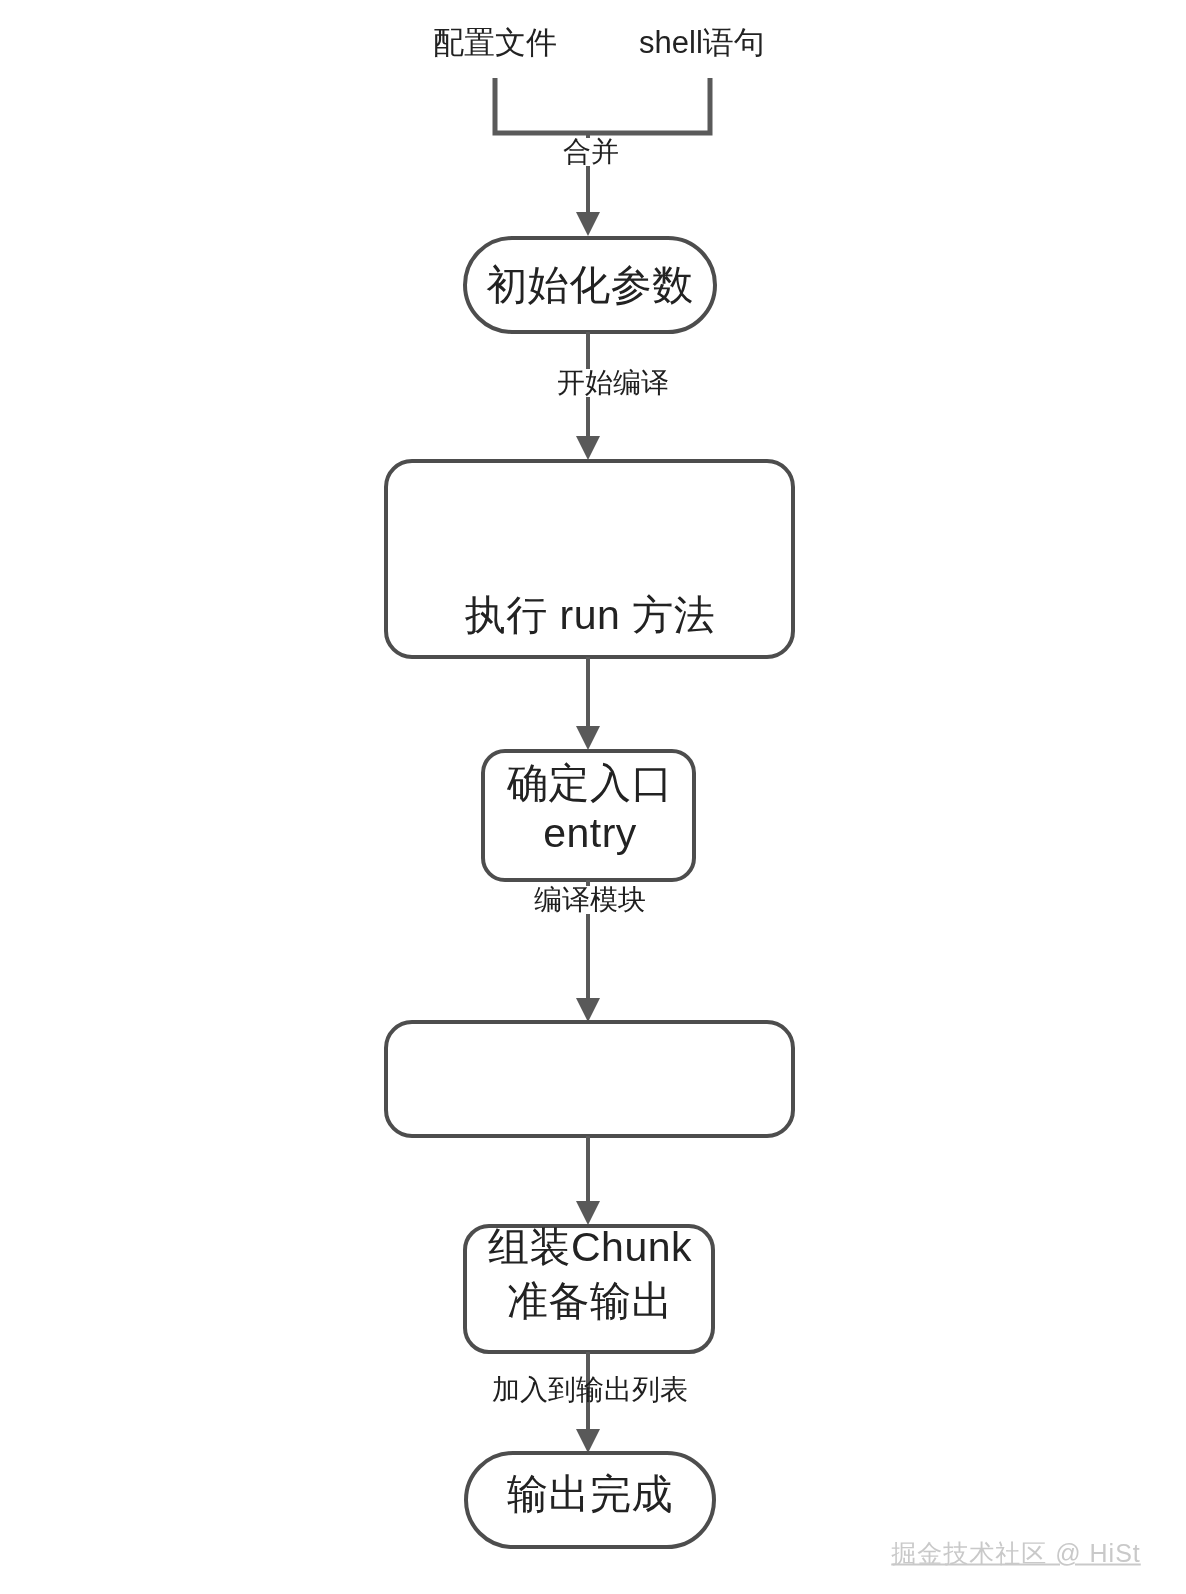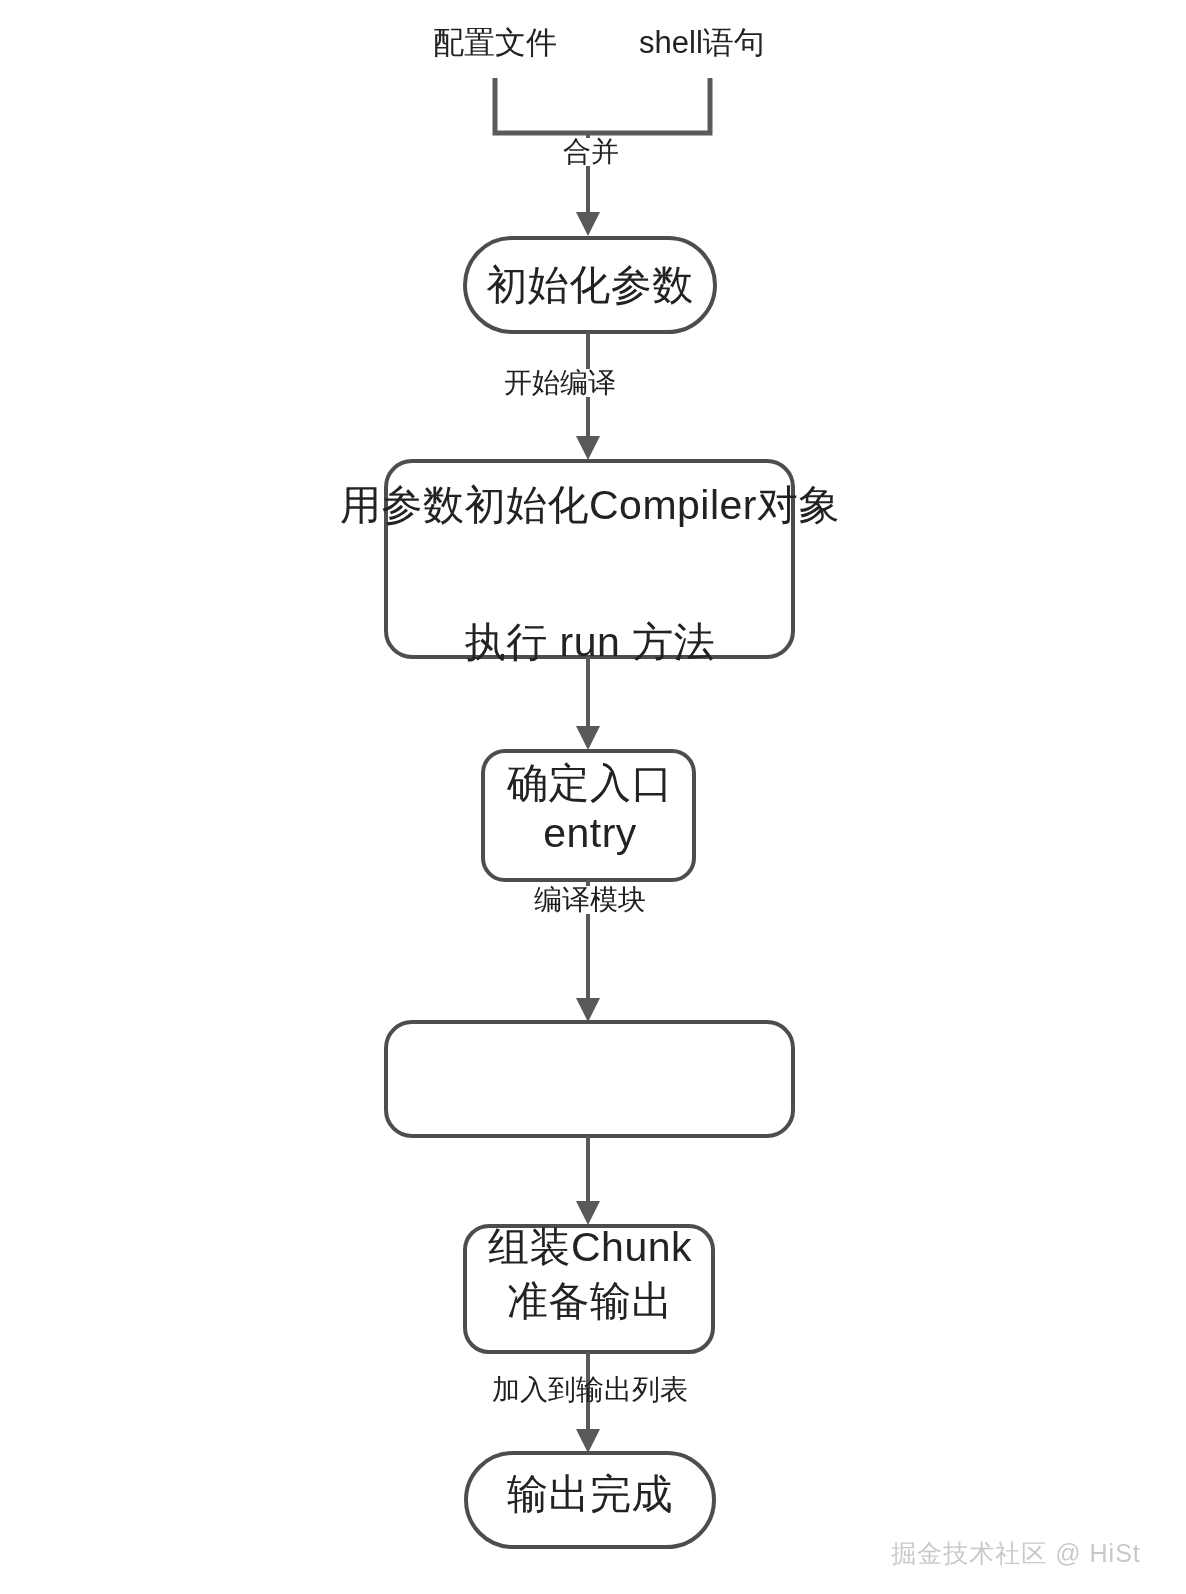--- a/index.html
+++ b/index.html
@@ -123,35 +123,34 @@
 
     <rect class="node-shape" x="466" y="1453" width="248" height="94" rx="47" ry="47"></rect>
   </svg>
 
   <div class="txt source-label" style="left:495px; top:42px;">配置文件</div>
 
   <div class="txt source-label" style="left:702px; top:42px;">shell语句</div>
 
   <div class="txt edge-label" style="left:591px; top:152px;">合并</div>
 
-  <div class="txt edge-label" style="left:560px; top:383px;">开始编译</div>
+  <div class="txt edge-label" style="left:613px; top:383px;">开始编译</div>
 
   <div class="txt edge-label" style="left:590px; top:900px;">编译模块</div>
 
   <div class="txt edge-label" style="left:590px; top:1390px; background:transparent;">加入到输出列表</div>
 
   <div class="txt node-label" style="left:590px; top:285px;">初始化参数</div>
 
-  <div class="txt node-label multi" style="left:590px; top:505px;">用参数初始化Compiler对象</div>
-  <div class="txt node-label multi" style="left:590px; top:642px;">执行 run 方法</div>
+  <div class="txt node-label multi" style="left:590px; top:615px;">执行 run 方法</div>
 
   <div class="txt node-label" style="left:590px; top:783px;">确定入口</div>
   <div class="txt node-label bold-line" style="left:590px; top:833px;">entry</div>
 
 
   <div class="txt node-label" style="left:590px; top:1247px;">组装Chunk</div>
   <div class="txt node-label" style="left:590px; top:1301px;">准备输出</div>
 
   <div class="txt node-label" style="left:590px; top:1494px;">输出完成</div>
 
-  <div class="watermark" style="left:1016px; top:1553px;">掘金技术社区 @ HiSt</div>
+  <div class="watermark" style="left:1016px; top:1553px;text-decoration:underline;">掘金技术社区 @ HiSt</div>
 
 </div>
 
 </body></html>

